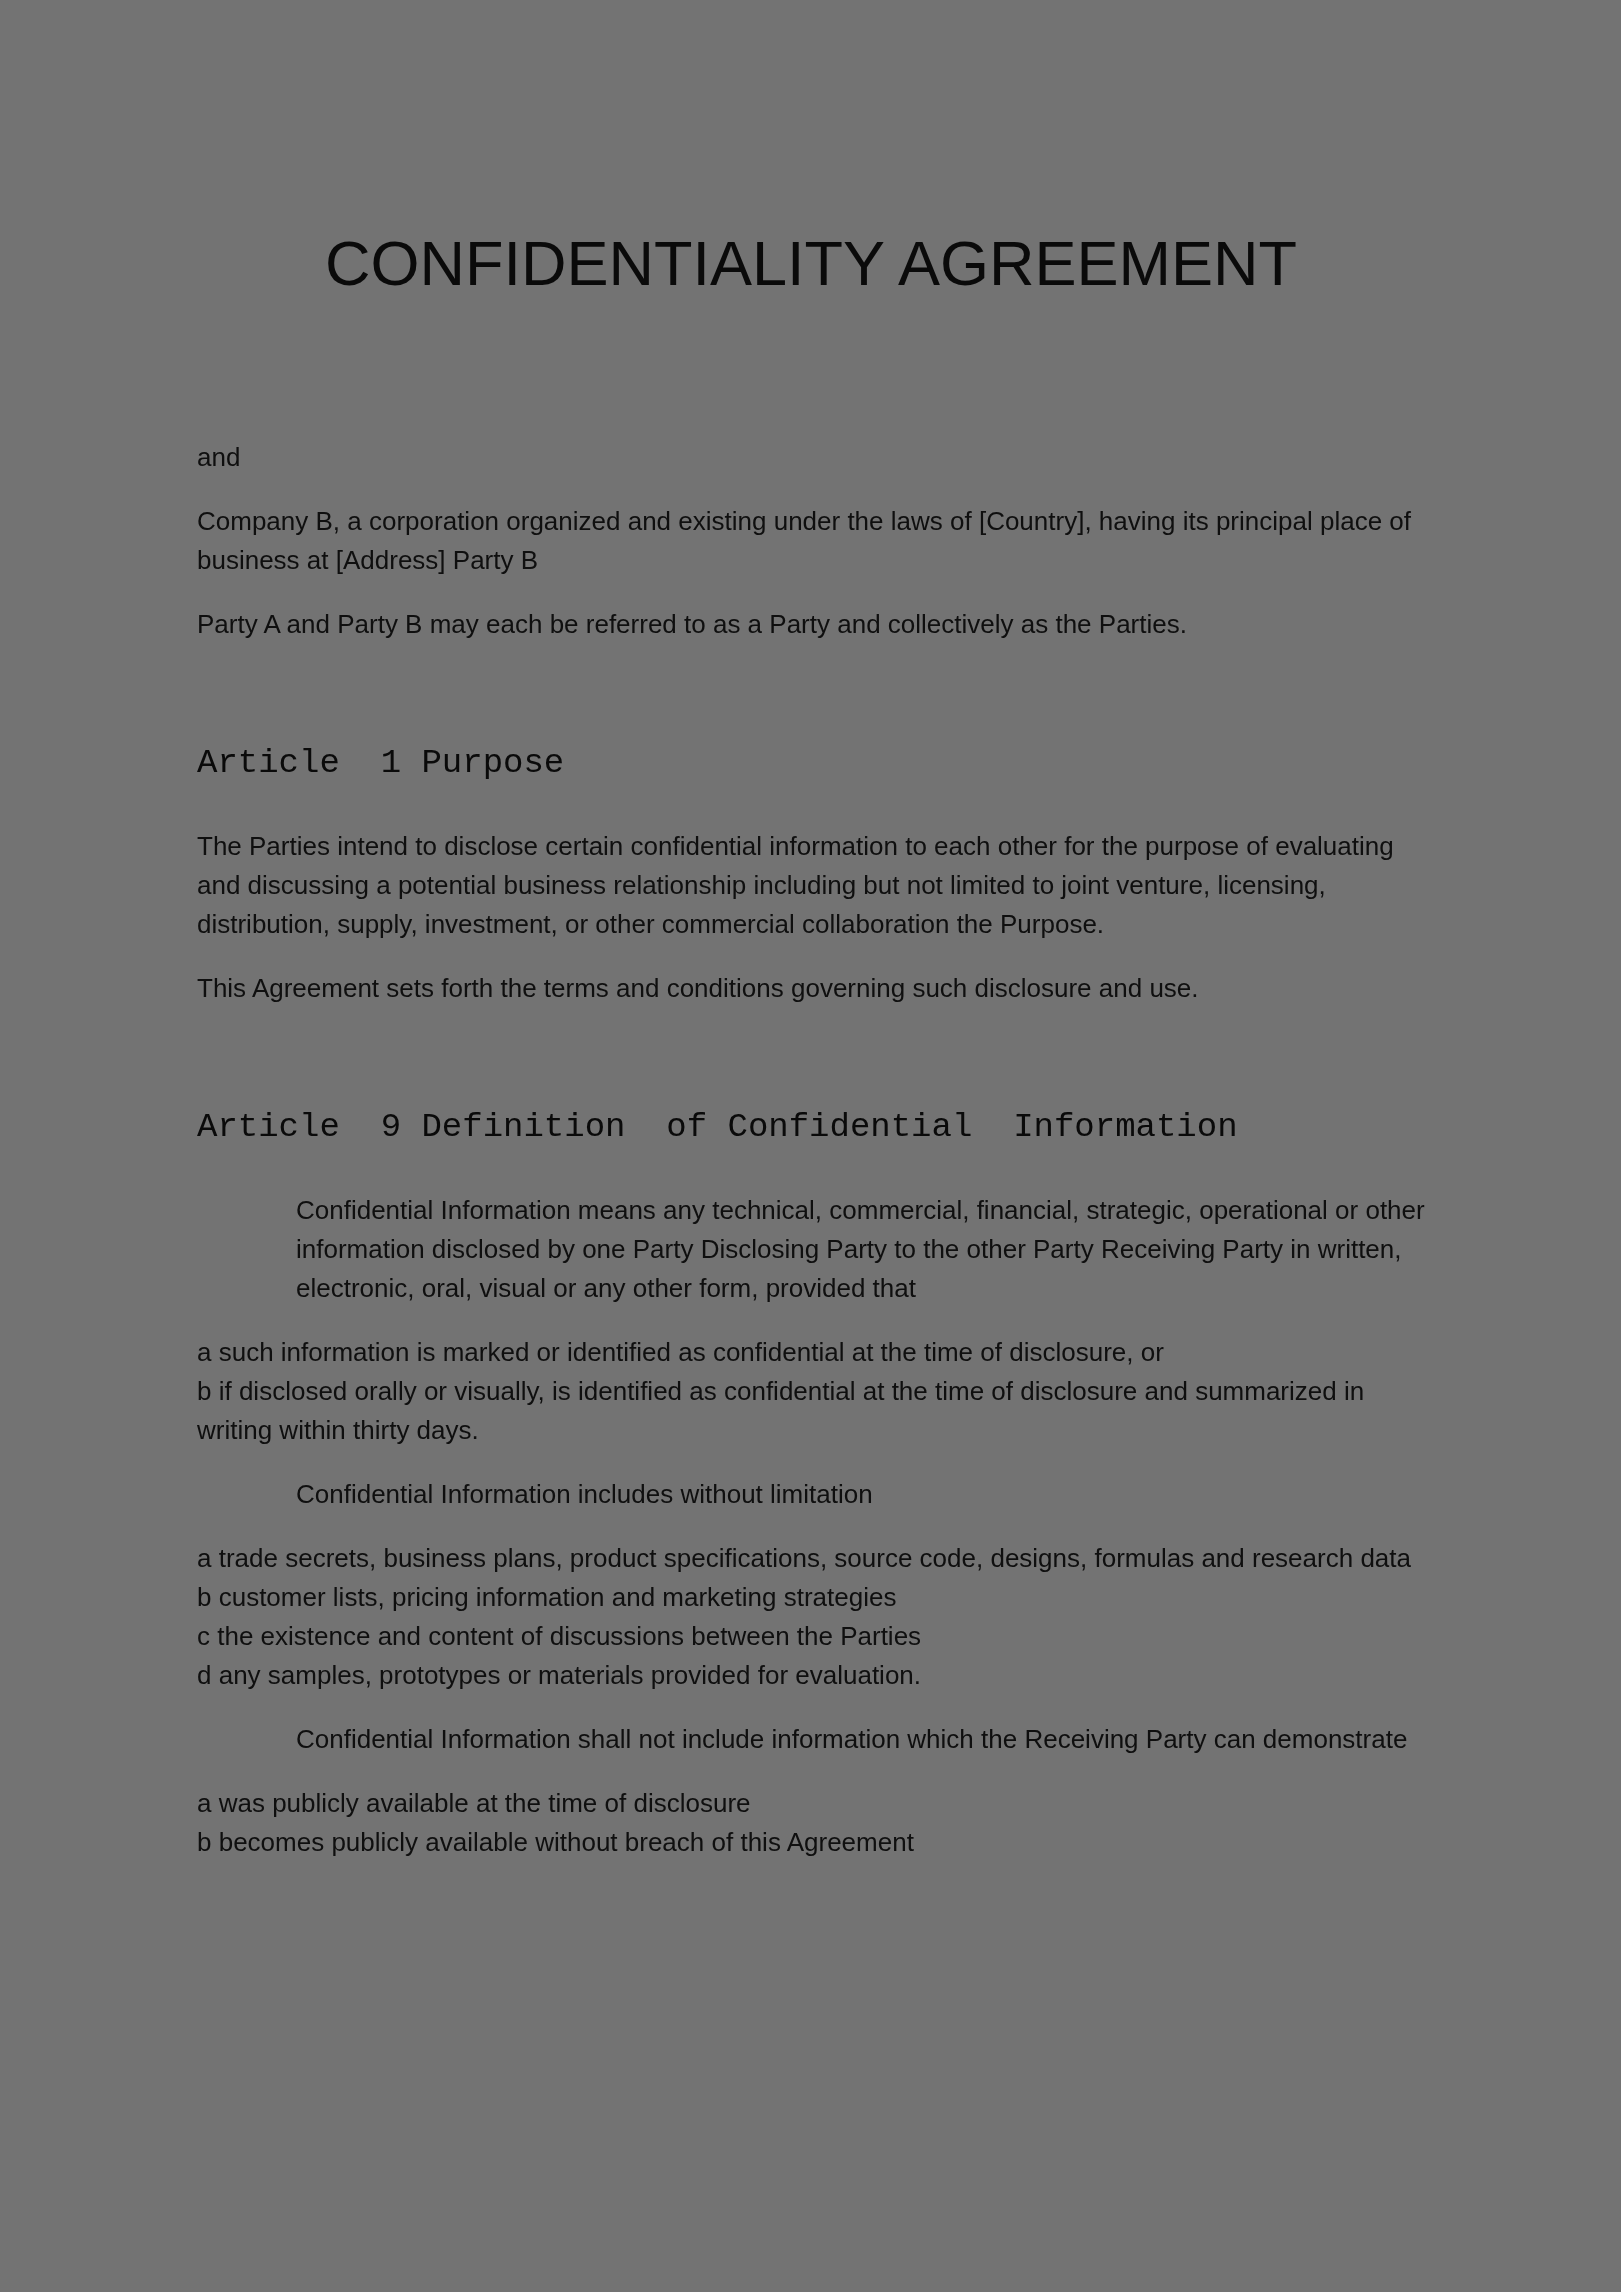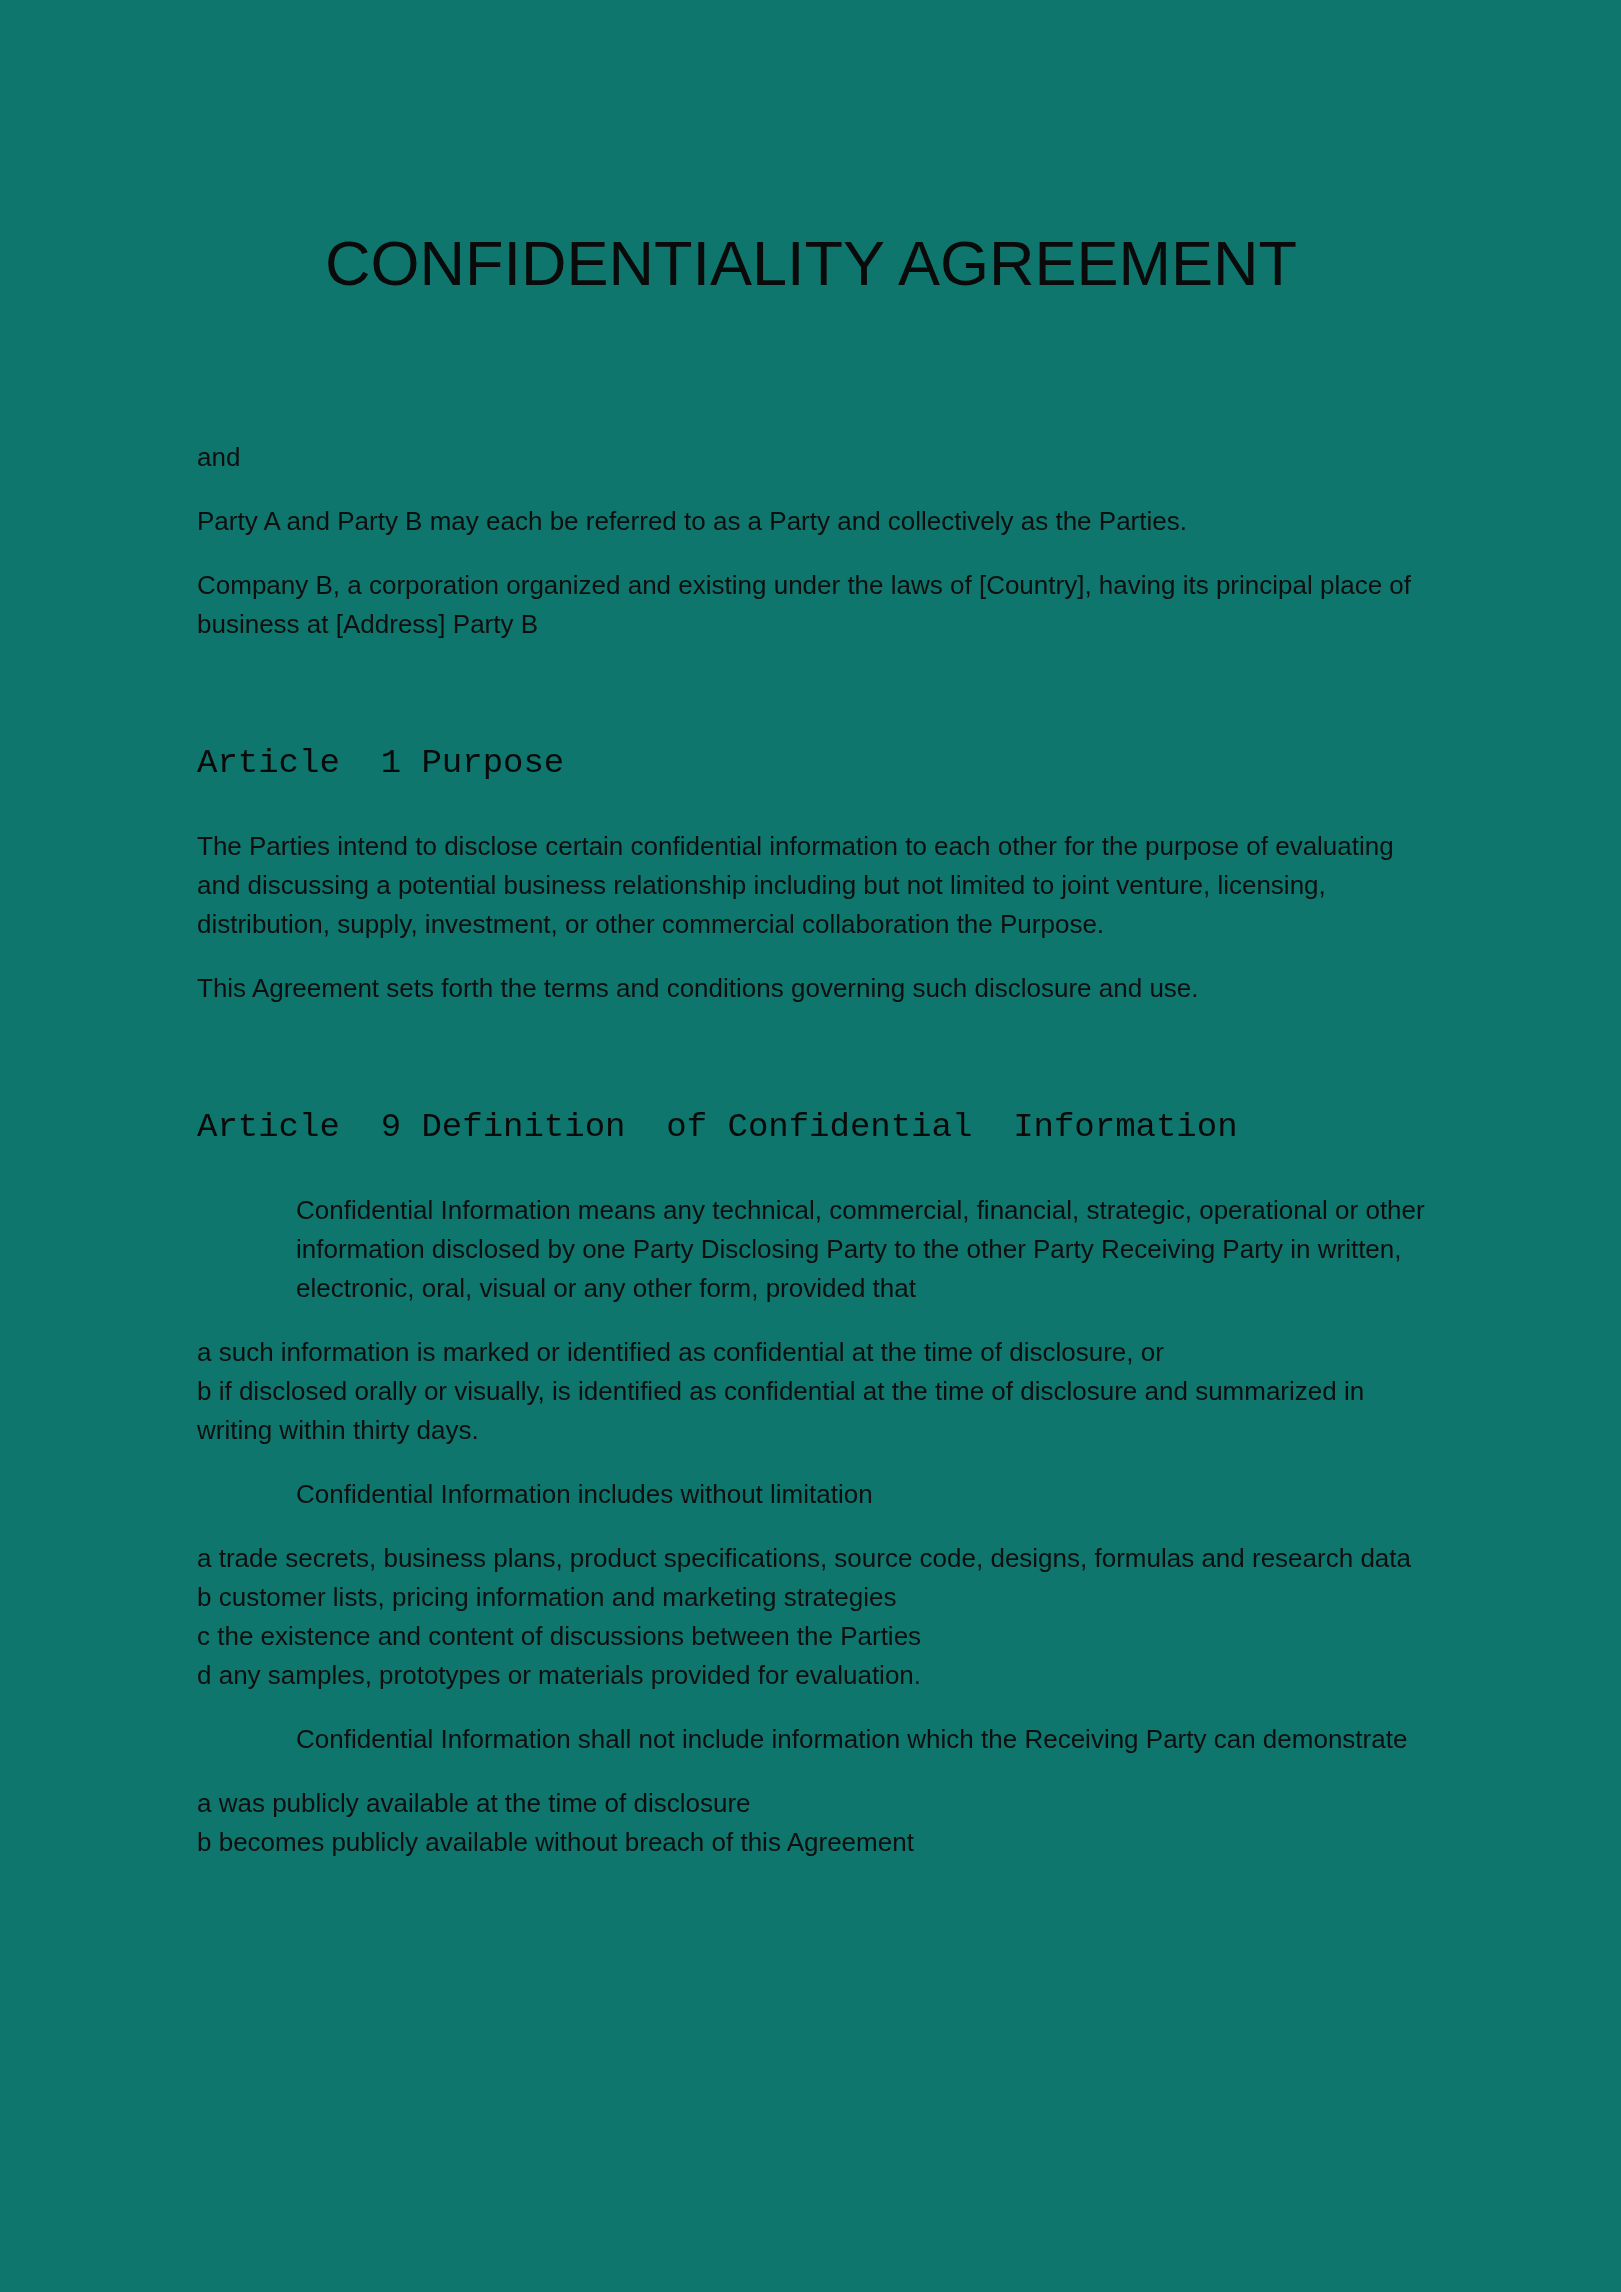--- a/index.html
+++ b/index.html
@@ -7,21 +7,21 @@
     padding: 0;
     background: #ffffff;
   }
   .page {
     position: relative;
     box-sizing: border-box;
     width: 1622px;
     height: 2293px;
     margin: 0;
     padding: 227px 197px 0 197px;
-    background: #0f766e;
+    background: #737373;
     color: #0f0f0f;
     font-family: "Liberation Sans", sans-serif;
     overflow: hidden;
   }
   .doc-title {
     margin: 0 0 139px 0;
     font-size: 63px;
     font-weight: 400;
     line-height: 1.15;
     letter-spacing: 0px;
@@ -53,23 +53,23 @@
 <body>
 
 <div class="page">
 
   <h1 class="doc-title">CONFIDENTIALITY AGREEMENT</h1>
 
 
 
   <p class="para">and</p>
 
+  <p class="para">Company B, a corporation organized and existing under the laws of [Country], having its principal place of business at [Address] Party B</p>
+
   <p class="para">Party A and Party B may each be referred to as a Party and collectively as the Parties.</p>
-
-  <p class="para">Company B, a corporation organized and existing under the laws of [Country], having its principal place of business at [Address] Party B</p>
 
   <h2 class="section-heading">Article  1 Purpose</h2>
 
   <p class="para">The Parties intend to disclose certain confidential information to each other for the purpose of evaluating and discussing a potential business relationship including but not limited to joint venture, licensing, distribution, supply, investment, or other commercial collaboration the Purpose.</p>
 
   <p class="para">This Agreement sets forth the terms and conditions governing such disclosure and use.</p>
 
   <h2 class="section-heading">Article  9 Definition  of Confidential  Information</h2>
 
   <p class="para indent">Confidential Information means any technical, commercial, financial, strategic, operational or other information disclosed by one Party Disclosing Party to the other Party Receiving Party in written, electronic, oral, visual or any other form, provided that</p>

